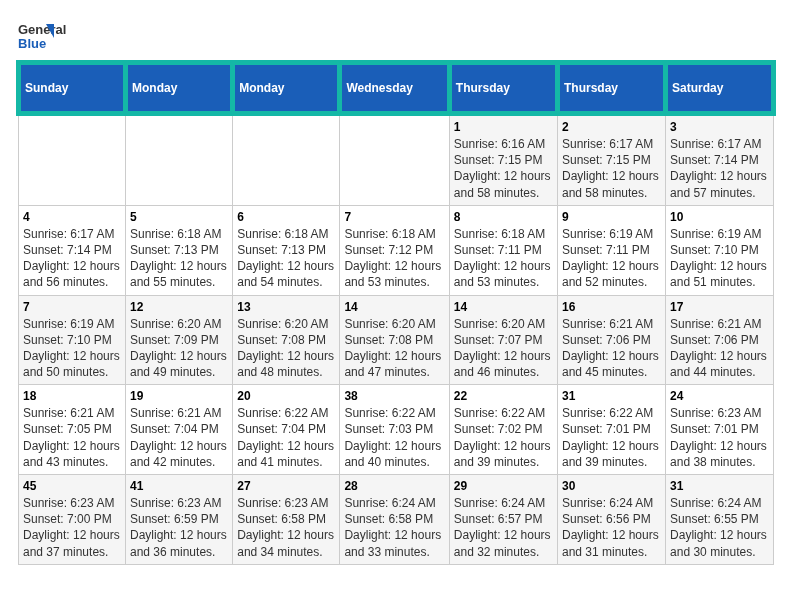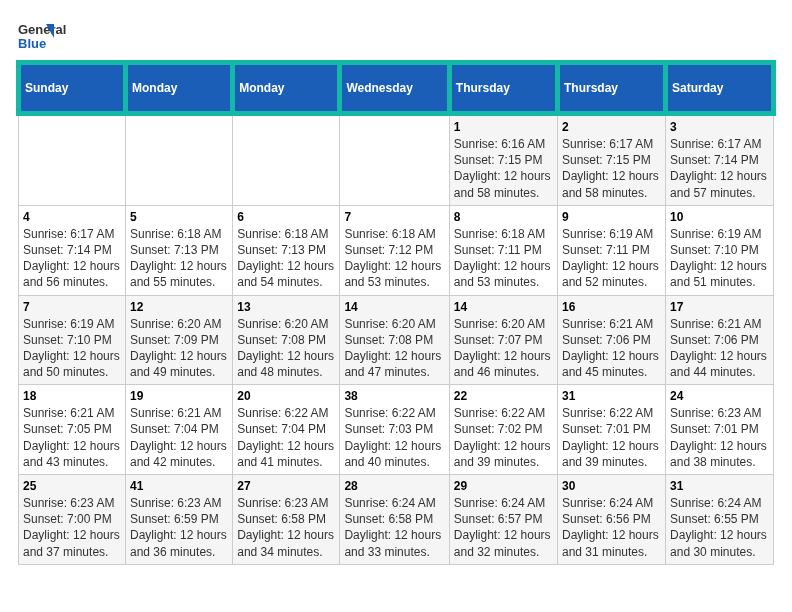--- a/index.html
+++ b/index.html
@@ -210,21 +210,21 @@
           <span class="day-number">31</span>
           <div class="day-info">Sunrise: 6:22 AM<br>Sunset: 7:01 PM<br>Daylight: 12 hours<br>and 39 minutes.</div>
         </td>
         <td>
           <span class="day-number">24</span>
           <div class="day-info">Sunrise: 6:23 AM<br>Sunset: 7:01 PM<br>Daylight: 12 hours<br>and 38 minutes.</div>
         </td>
       </tr>
       <tr>
         <td>
-          <span class="day-number">25</span>
+          <span class="day-number">45</span>
           <div class="day-info">Sunrise: 6:23 AM<br>Sunset: 7:00 PM<br>Daylight: 12 hours<br>and 37 minutes.</div>
         </td>
         <td>
           <span class="day-number">41</span>
           <div class="day-info">Sunrise: 6:23 AM<br>Sunset: 6:59 PM<br>Daylight: 12 hours<br>and 36 minutes.</div>
         </td>
         <td>
           <span class="day-number">27</span>
           <div class="day-info">Sunrise: 6:23 AM<br>Sunset: 6:58 PM<br>Daylight: 12 hours<br>and 34 minutes.</div>
         </td>

